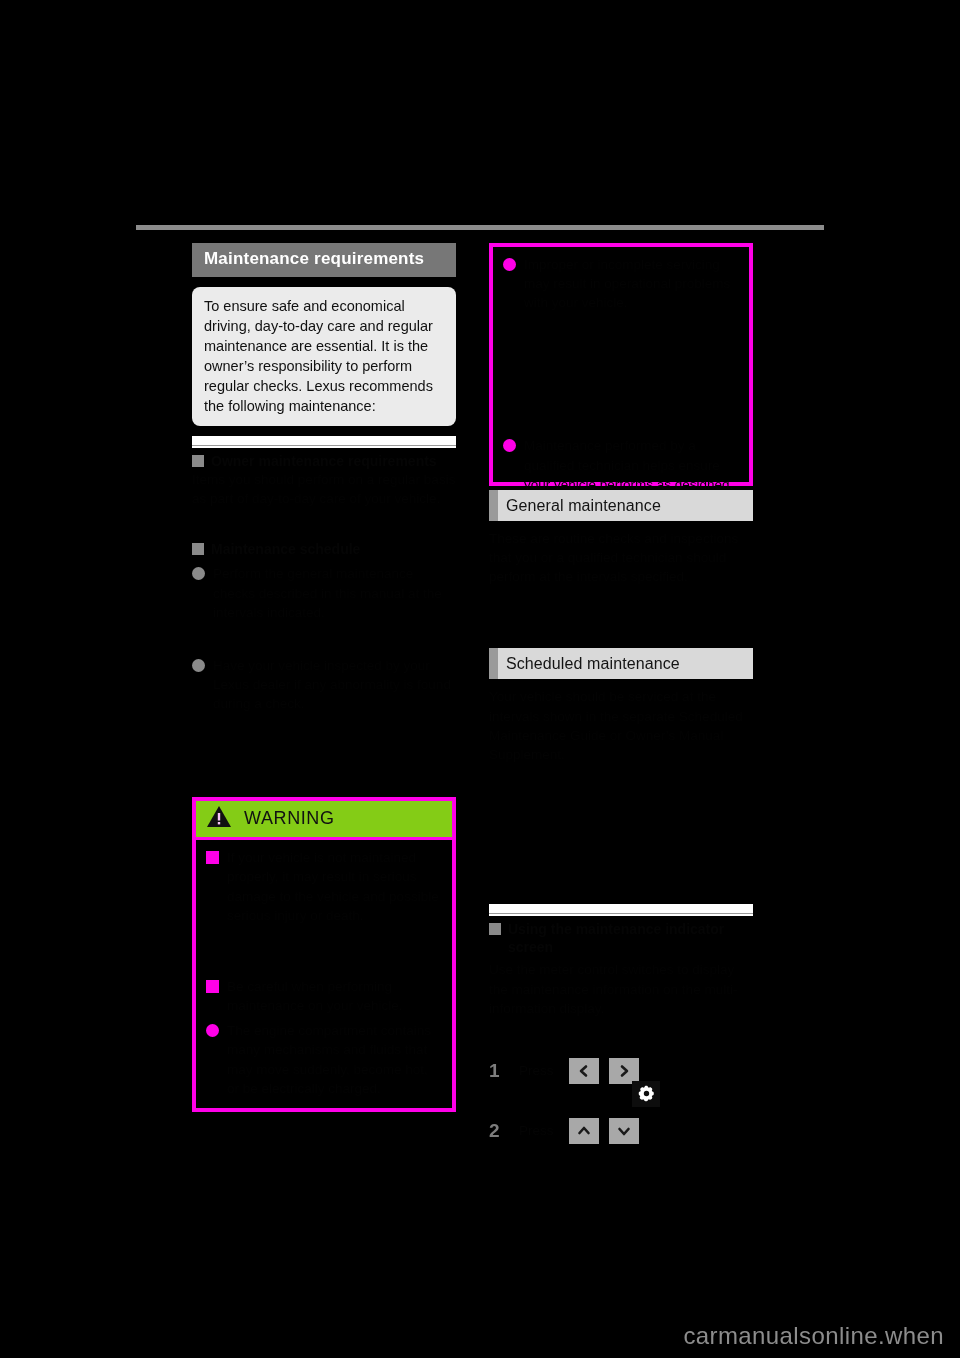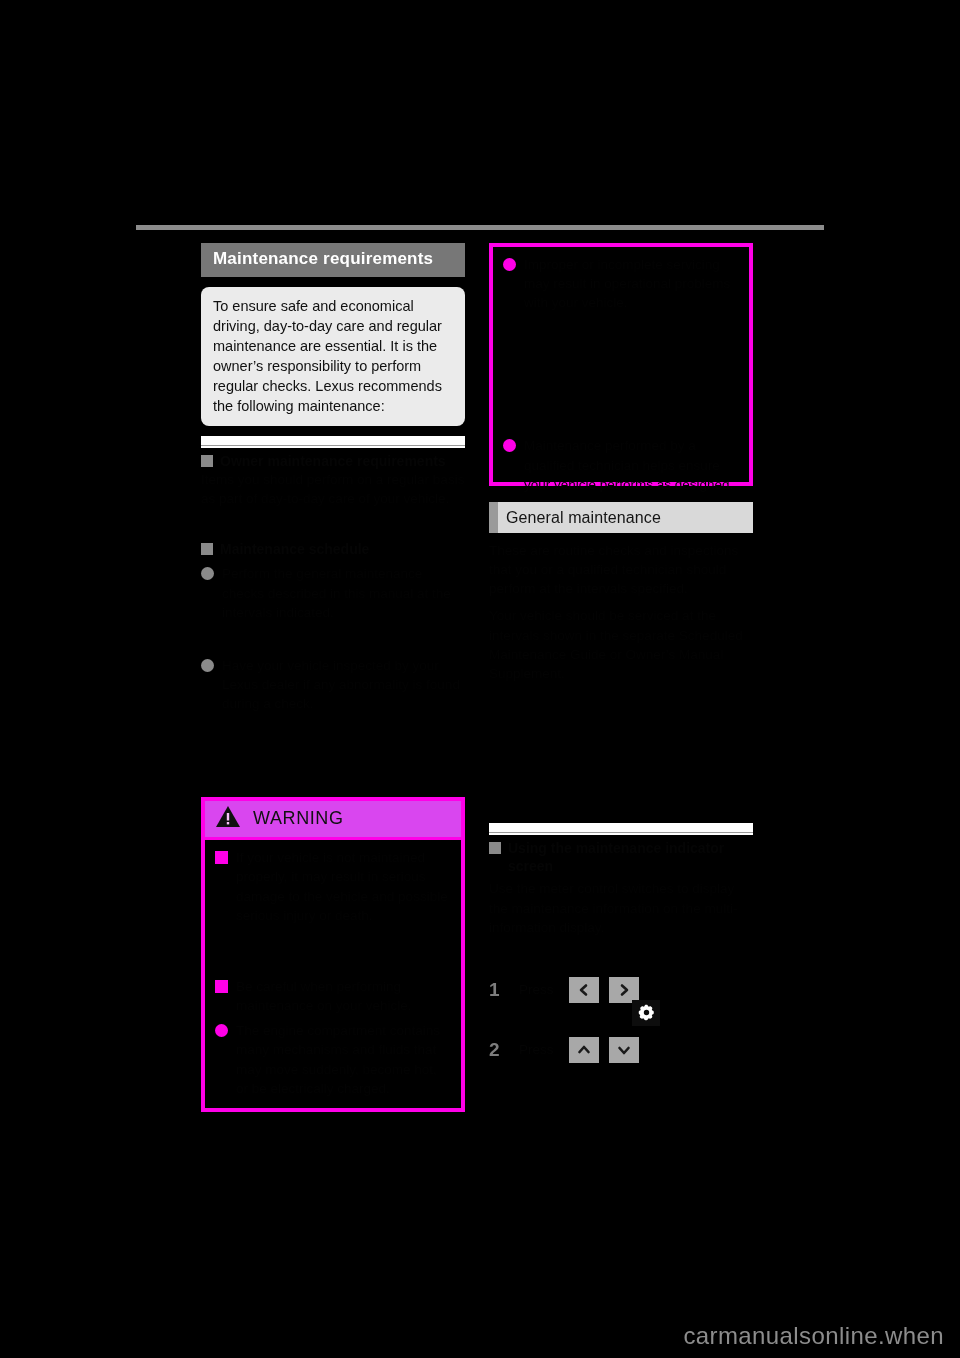--- a/index.html
+++ b/index.html
@@ -27,21 +27,21 @@
     left: 136px;
     top: 225px;
     width: 688px;
     height: 5px;
     background: #8c8c8c;
   }
 
   
   .col-left {
     position: absolute;
-    left: 201px;
+    left: 192px;
     top: 243px;
     width: 264px;
   }
   .col-right {
     position: absolute;
     left: 489px;
     top: 243px;
     width: 264px;
   }
 
@@ -147,21 +147,21 @@
     width: 13px;
     height: 13px;
     background: #ff00e8;
     margin-top: 3px;
   }
 
   
   .sec-header {
     display: flex;
     align-items: stretch;
-    margin-top: 16px;
+    margin-top: 4px;
     height: 31px;
   }
   .sec-header .accent {
     flex: 0 0 auto;
     width: 9px;
     background: #9a9a9a;
   }
   .sec-header .bar {
     flex: 1 1 auto;
     background: #d9d9d9;
@@ -174,21 +174,21 @@
   }
 
   
   .warn-box {
     margin-top: 12px;
     border: 4px solid #ff00e8;
     background: #000000;
     box-sizing: border-box;
   }
   .warn-header {
-    background: #d946ef;
+    background: #84cc16;
     display: flex;
     align-items: center;
     gap: 12px;
     padding: 4px 10px 5px 10px;
     border-bottom: 3px solid #ff00e8;
   }
   .warn-title {
     font-size: 18px;
     color: #111111;
     letter-spacing: 0.6px;
@@ -338,20 +338,24 @@
       </div>
     </div>
 
     <div class="sec-header">
       <span class="accent"></span>
       <span class="bar">General maintenance</span>
     </div>
 
     <div class="body-text" style="margin-top:8px">These are routine checks and inspections that you or a qualified technician should perform at the intervals specified.</div>
 
+    <div class="sec-header" style="margin-top:62px">
+      <span class="accent"></span>
+      <span class="bar">Scheduled maintenance</span>
+    </div>
 
     <div class="body-text" style="margin-top:8px">Your vehicle should be serviced at the intervals shown in the separate Scheduled Maintenance Guide or Owner’s Manual Supplement.</div>
 
     <div style="height:130px"></div>
 
     <div class="sec-rule"></div>
 
     <div class="sub-head">
       <span class="sq-bullet"></span>
       <span class="sub-head-text">Using the maintenance indicator screen</span>

